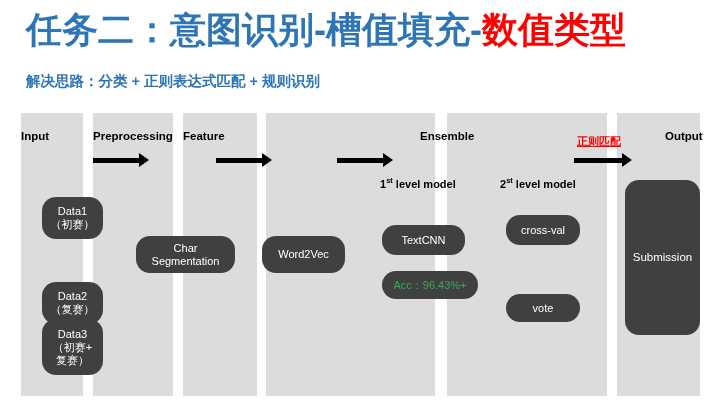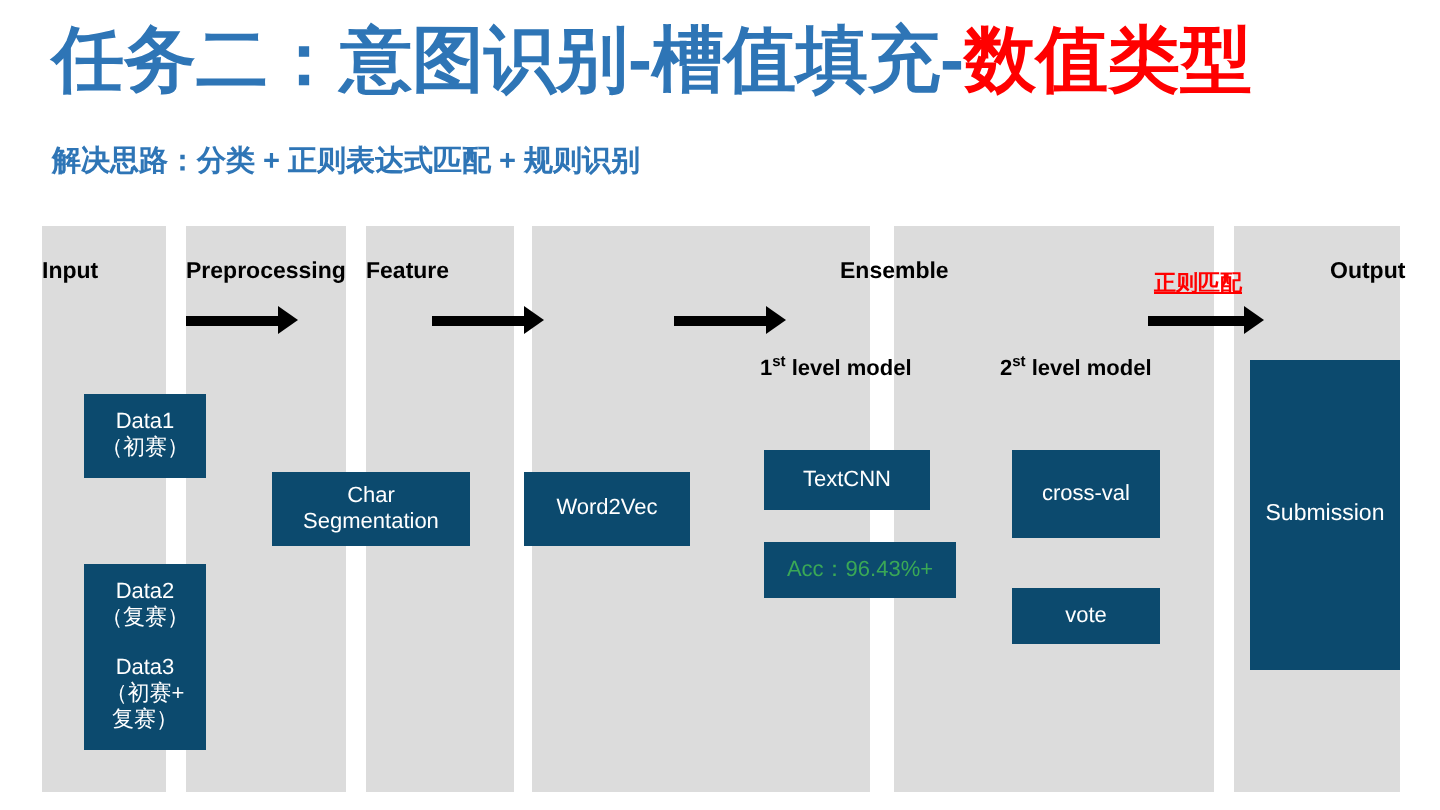--- a/index.html
+++ b/index.html
@@ -41,26 +41,27 @@
 
   .col-header{
     position:absolute;top:130px;
     font-size:11.5px;font-weight:bold;color:#000000;
     text-align:left;white-space:nowrap;
   }
 
   
   .box{
     position:absolute;
-    background:#0c4a6e;
+    background:#404040;
     color:#ffffff;
     display:flex;align-items:center;justify-content:center;
     text-align:right;
     font-size:11px;
     line-height:13px;
+    border-radius:14px;
   }
 
   
   .arrow{position:absolute;height:14px;}
   .arrow .shaft{
     position:absolute;left:0;top:5px;height:5px;background:#000000;
   }
   .arrow .head{
     position:absolute;top:0;width:0;height:0;
     border-top:7px solid transparent;
@@ -154,18 +155,18 @@
   </div>
   <div class="sublabel" style="left:500px;top:176px;">
     <span>2</span><sup>st</sup><span> level model</span>
   </div>
 
   <div class="box" style="left:382px;top:225px;width:83px;height:30px;">TextCNN</div>
   <div class="box acc-box" style="left:382px;top:271px;width:96px;height:28px;">
     <span class="acc-text">Acc：96.43%+</span>
   </div>
 
-  <div class="box" style="left:506px;top:225px;width:74px;height:44px;">cross-val</div>
+  <div class="box" style="left:506px;top:215px;width:74px;height:30px;">cross-val</div>
   <div class="box" style="left:506px;top:271px;width:74px;height:28px;margin-top:23px;">vote</div>
 
   <div class="box" style="left:625px;top:180px;width:75px;height:155px;font-size:11.5px;">Submission</div>
 
 </div>
 
 </body></html>

